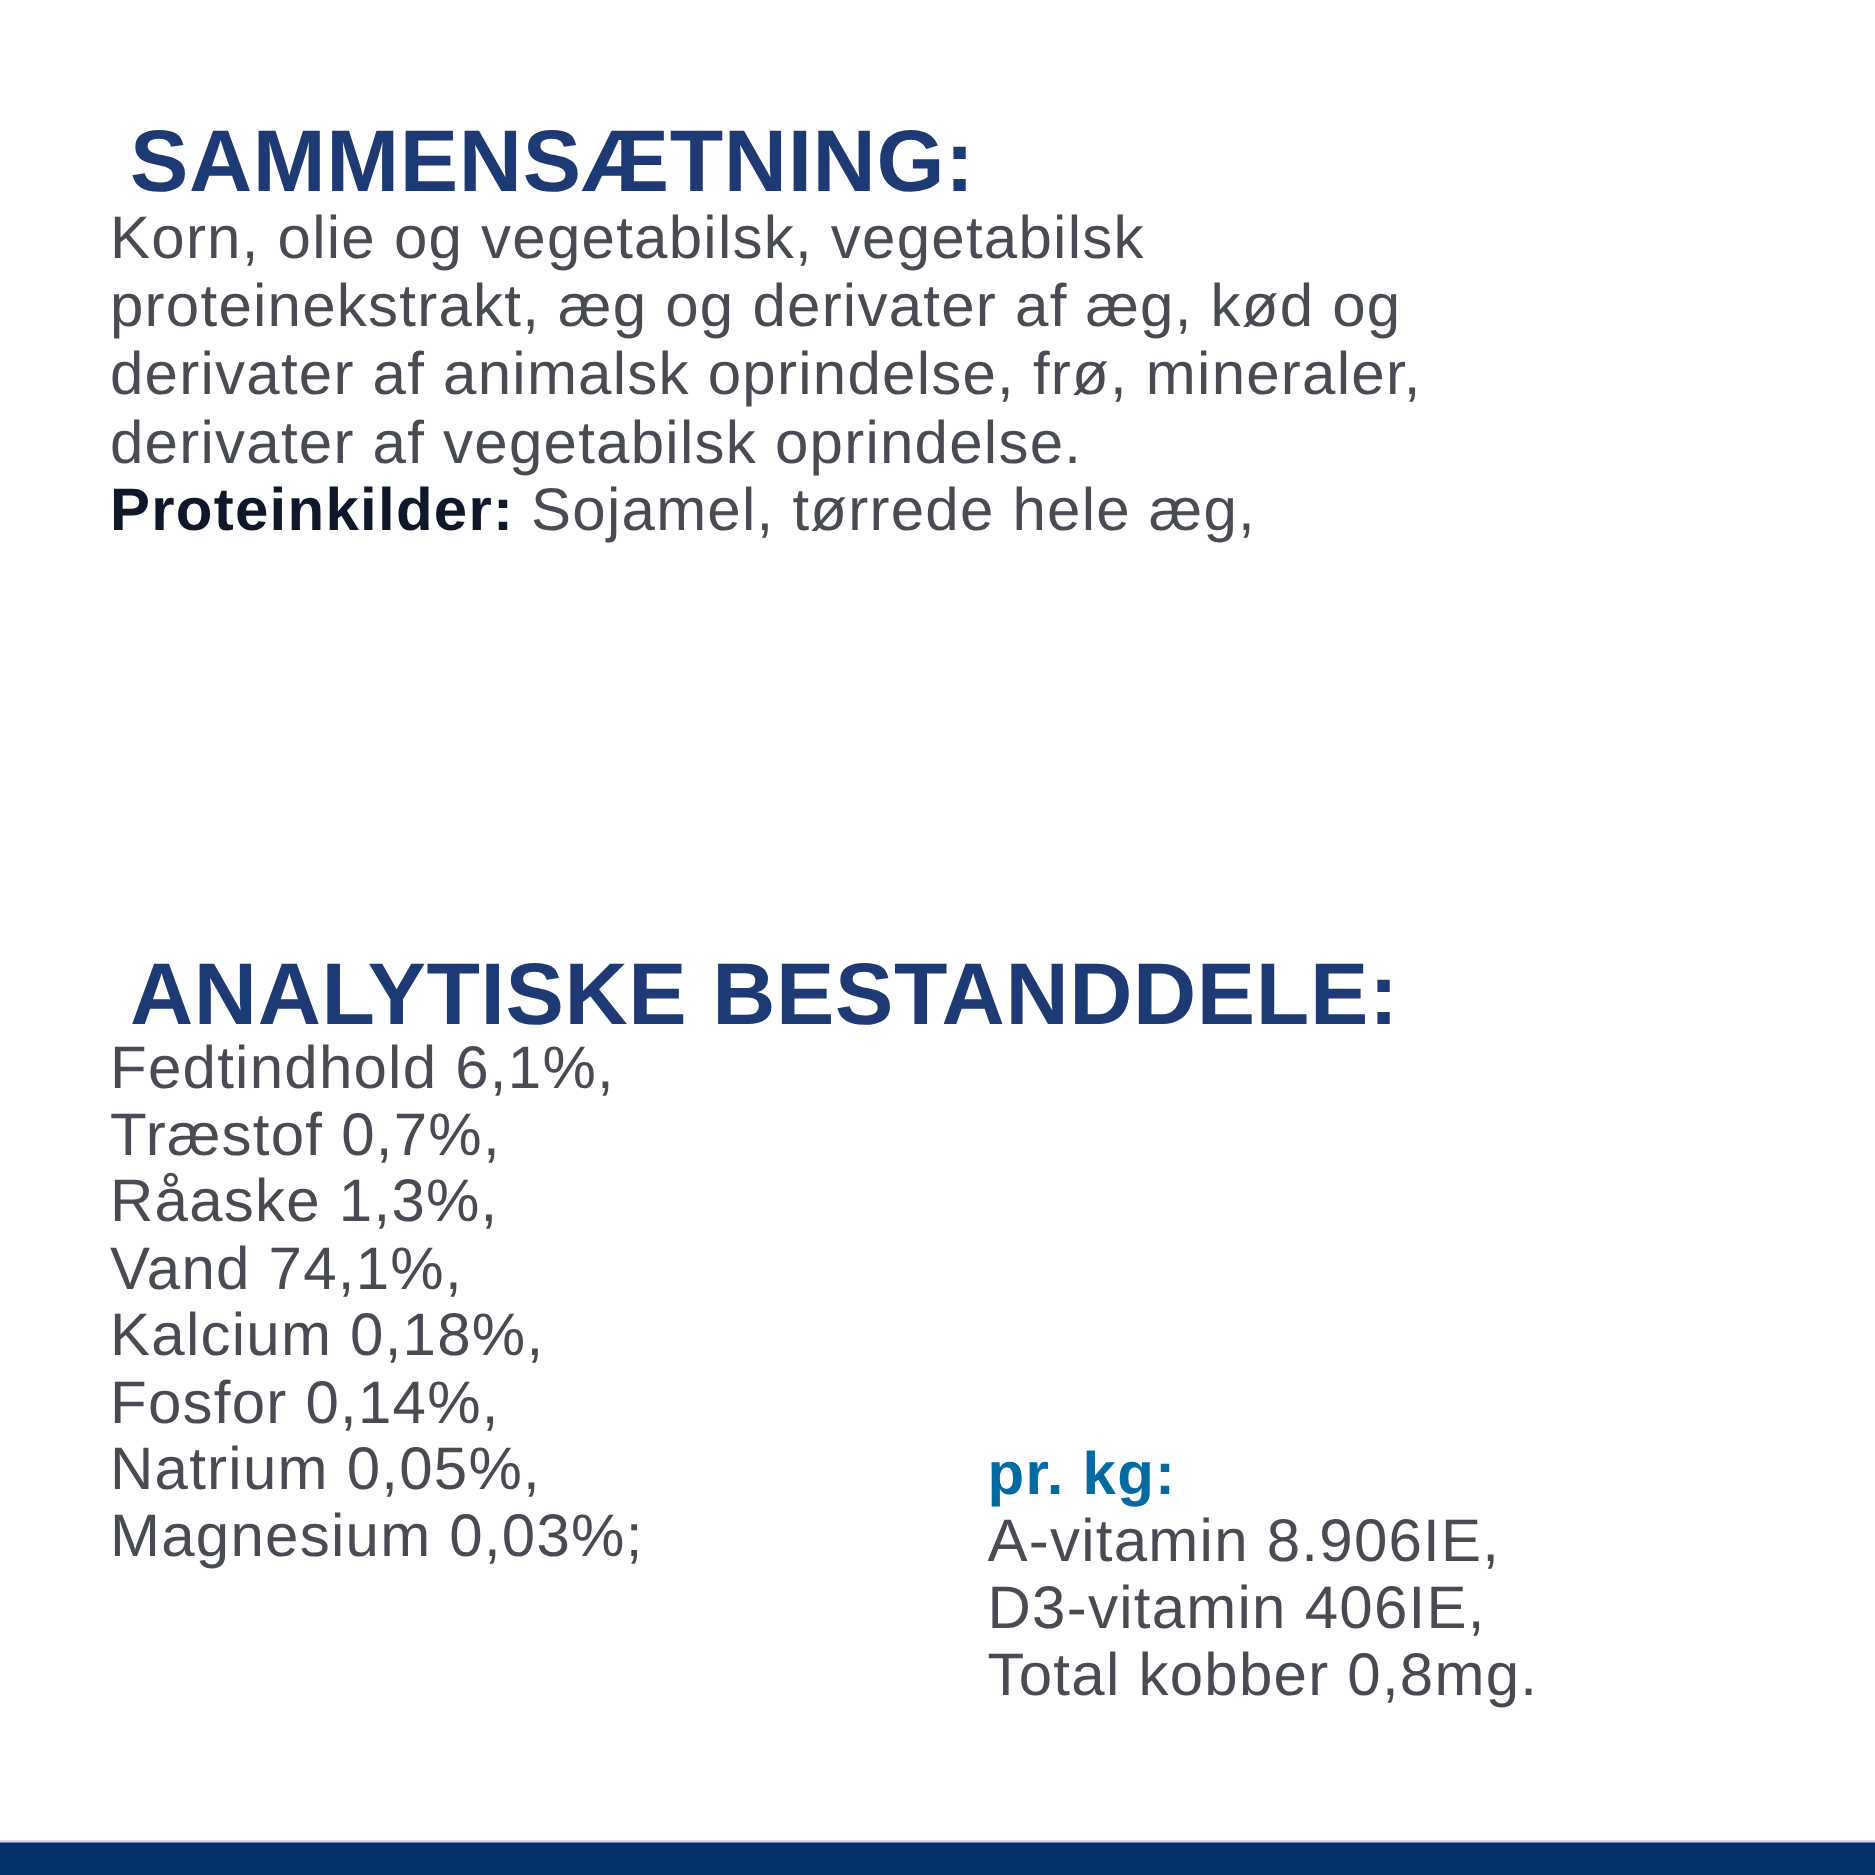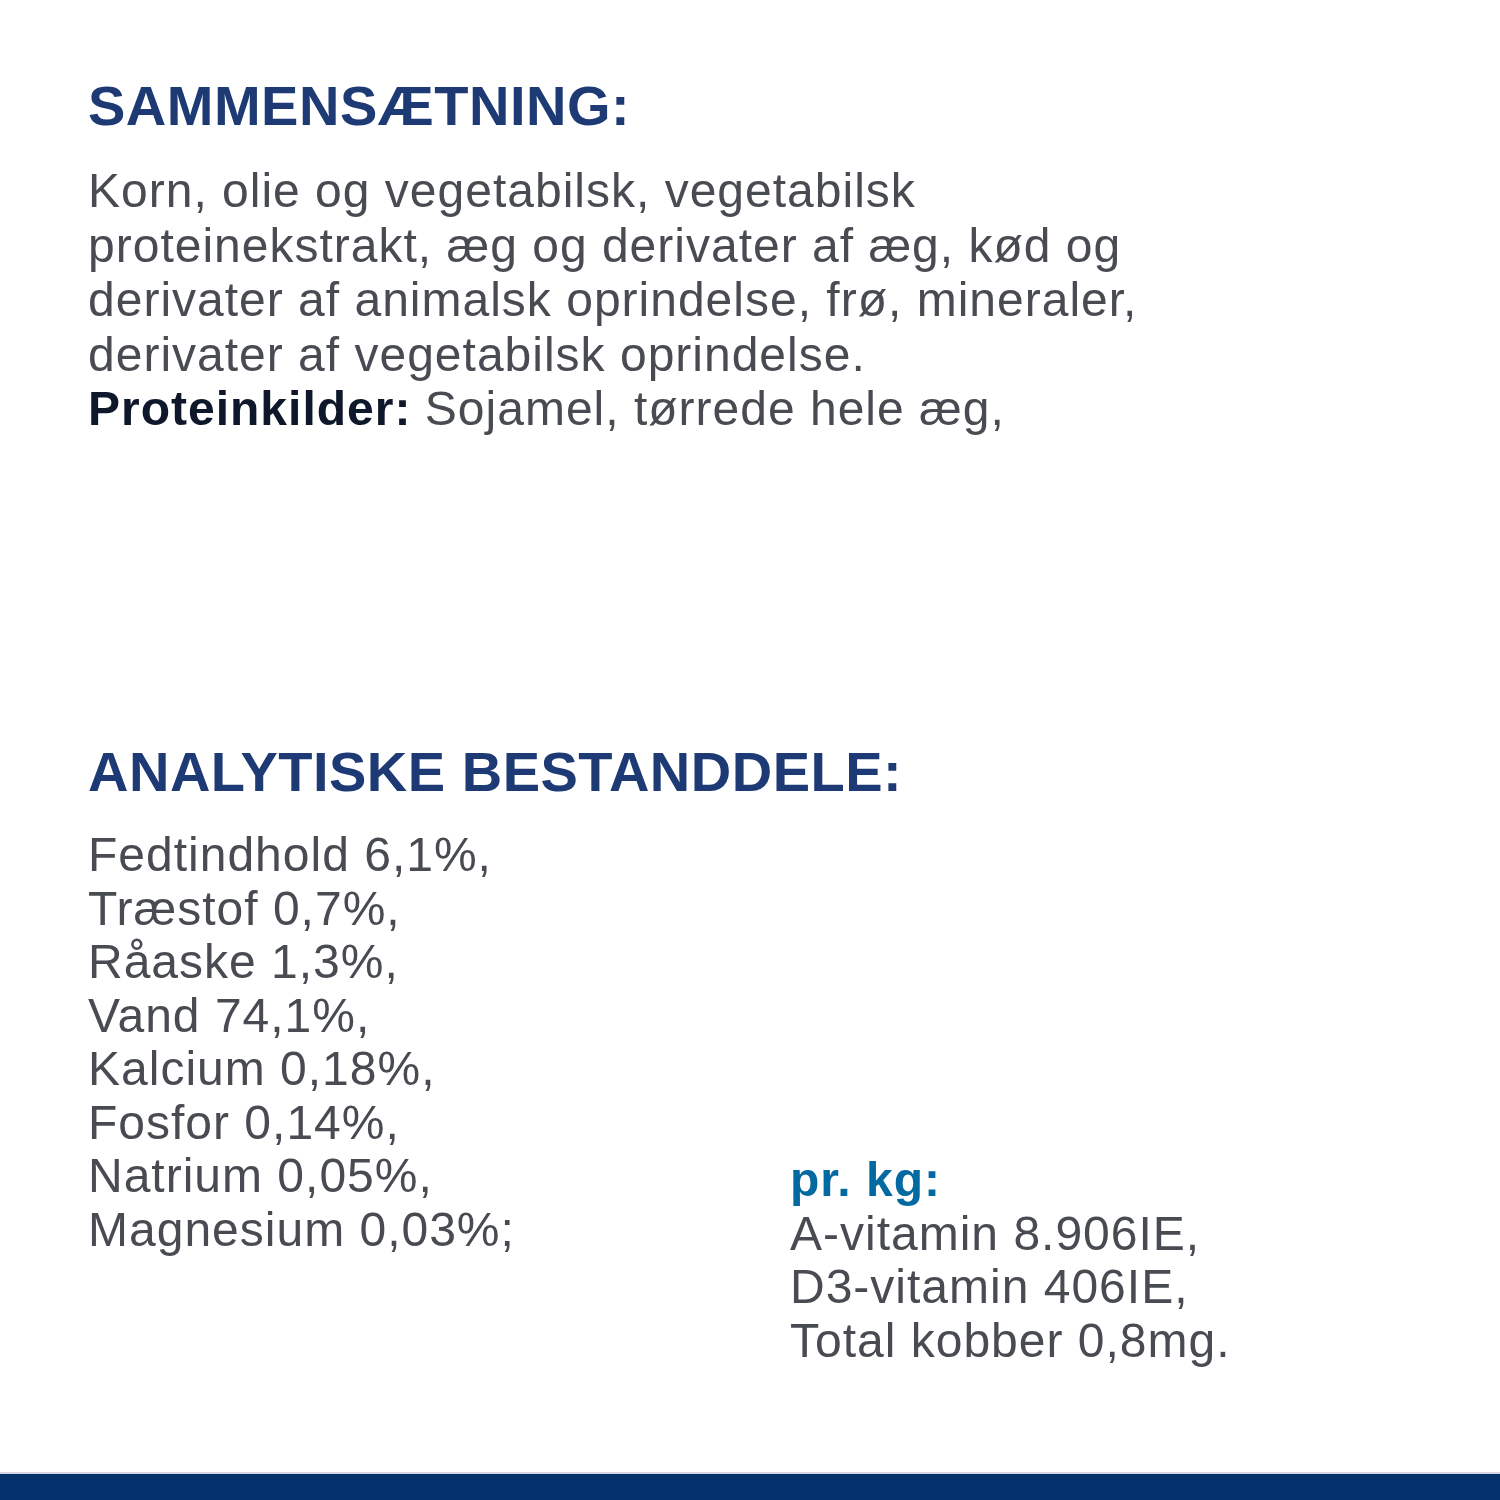--- a/index.html
+++ b/index.html
@@ -7,24 +7,24 @@
     width: 1500px; height: 1500px;
     background: #ffffff;
     position: relative;
     overflow: hidden;
     font-family: "Liberation Sans", "DejaVu Sans", sans-serif;
   }
   .abs { position: absolute; }
   .heading {
     color: #1e3a74;
     font-weight: 700;
-    font-size: 56px;
+    font-size: 70px;
     line-height: 1;
     letter-spacing: 0.5px;
-    margin: 0;
+    margin: 16px;
     white-space: nowrap;
   }
   #composition-heading { left: 88px; top: 78px; }
   #analysis-heading    { left: 88px; top: 744px; }
   .bodytext {
     color: #484b52;
     font-size: 48px;
     line-height: 54.5px;
     letter-spacing: 1px;
     font-weight: 400;

